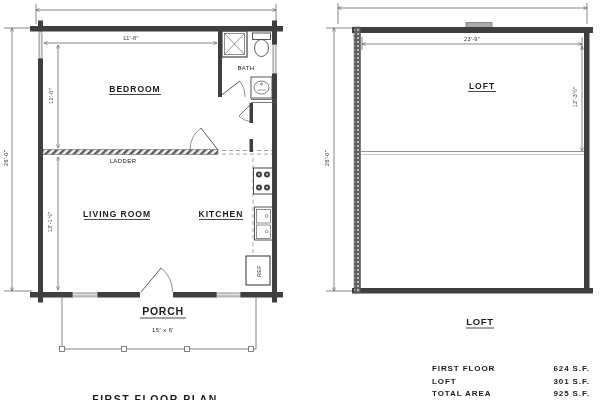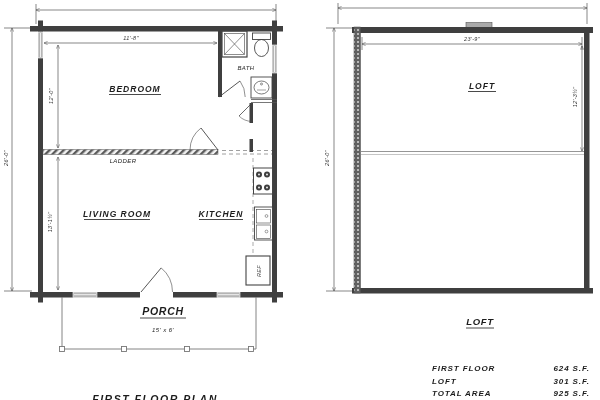--- a/index.html
+++ b/index.html
@@ -1,17 +1,17 @@
 <!DOCTYPE html>
 <html><head>
 <meta charset="utf-8">
 <style>
   html,body{margin:0;padding:0;background:#ffffff;}
   .canvas{position:relative;width:600px;height:400px;background:#fff;overflow:hidden;
-          font-family:"Liberation Sans", sans-serif;font-style:italic;}
+          font-family:"Liberation Sans", sans-serif;}
   svg{display:block;}
   text{fill:#1c1c1c;font-family:"Liberation Sans", sans-serif;letter-spacing:0.7px;}
   .room{font-size:8.5px;font-weight:bold;letter-spacing:1px;}
   .small{font-size:6px;letter-spacing:0.4px;}
   .dim{font-size:5.5px;letter-spacing:0.3px;fill:#333;}
   .title{font-size:10.5px;font-weight:bold;letter-spacing:1.5px;}
   .tbl{font-size:8px;font-weight:bold;letter-spacing:0.9px;}
 </style>
 </head>
 <body>

